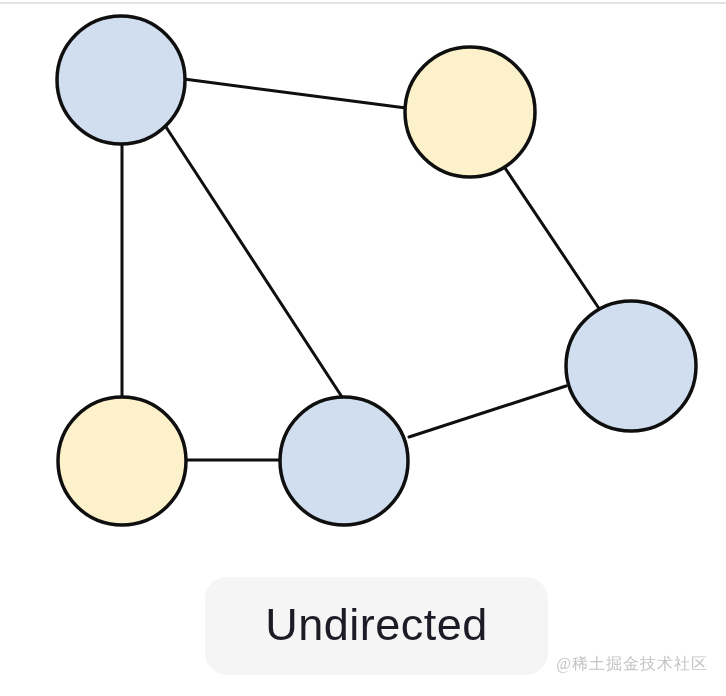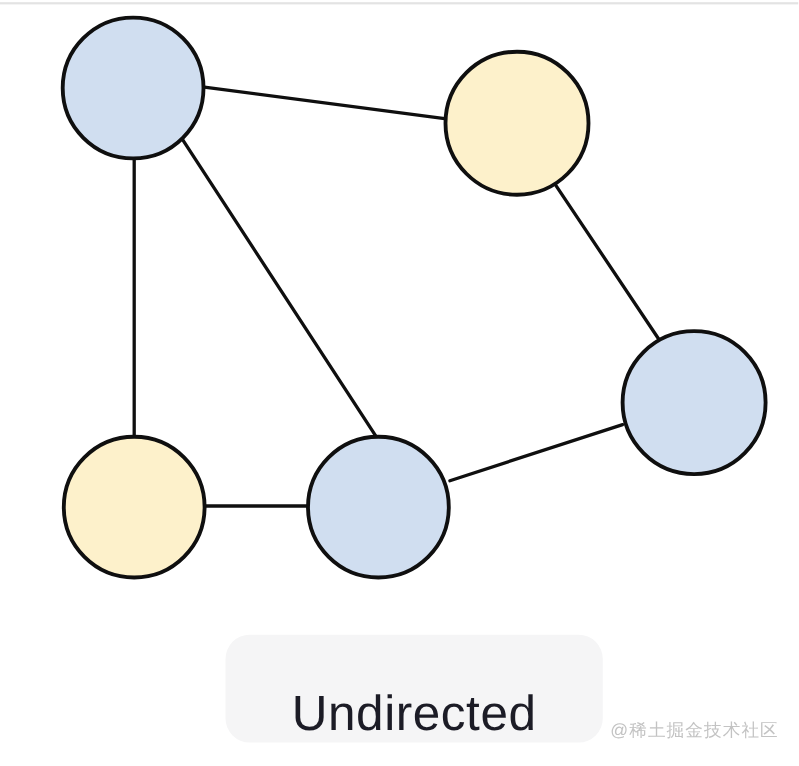--- a/index.html
+++ b/index.html
@@ -32,38 +32,38 @@
   }
   .label-pill {
     position: absolute;
     left: 205px;
     top: 577px;
     width: 343px;
     height: 98px;
     background: var(--label-bg, #f5f5f6);
     border-radius: 22px;
     display: flex;
-    align-items: flex-end;
+    align-items: center;
     justify-content: center;
   }
   .label-text {
     font-size: 45px;
     font-weight: 400;
     letter-spacing: 0.5px;
     color: var(--label-text, #1c1c26);
     line-height: 1;
     padding-bottom: 4px;
   }
   .watermark {
     position: absolute;
     right: 18px;
     top: 654px;
     font-size: 16px;
     color: var(--watermark, #c3c3c3);
-    font-family: Liberation Sans, sans-serif;
+    font-family: Liberation Serif, serif;
     letter-spacing: 1px;
     white-space: nowrap;
   }
 </style>
 </head>
 <body>
 
 <div class="canvas">
 
   <div class="top-divider"></div>

